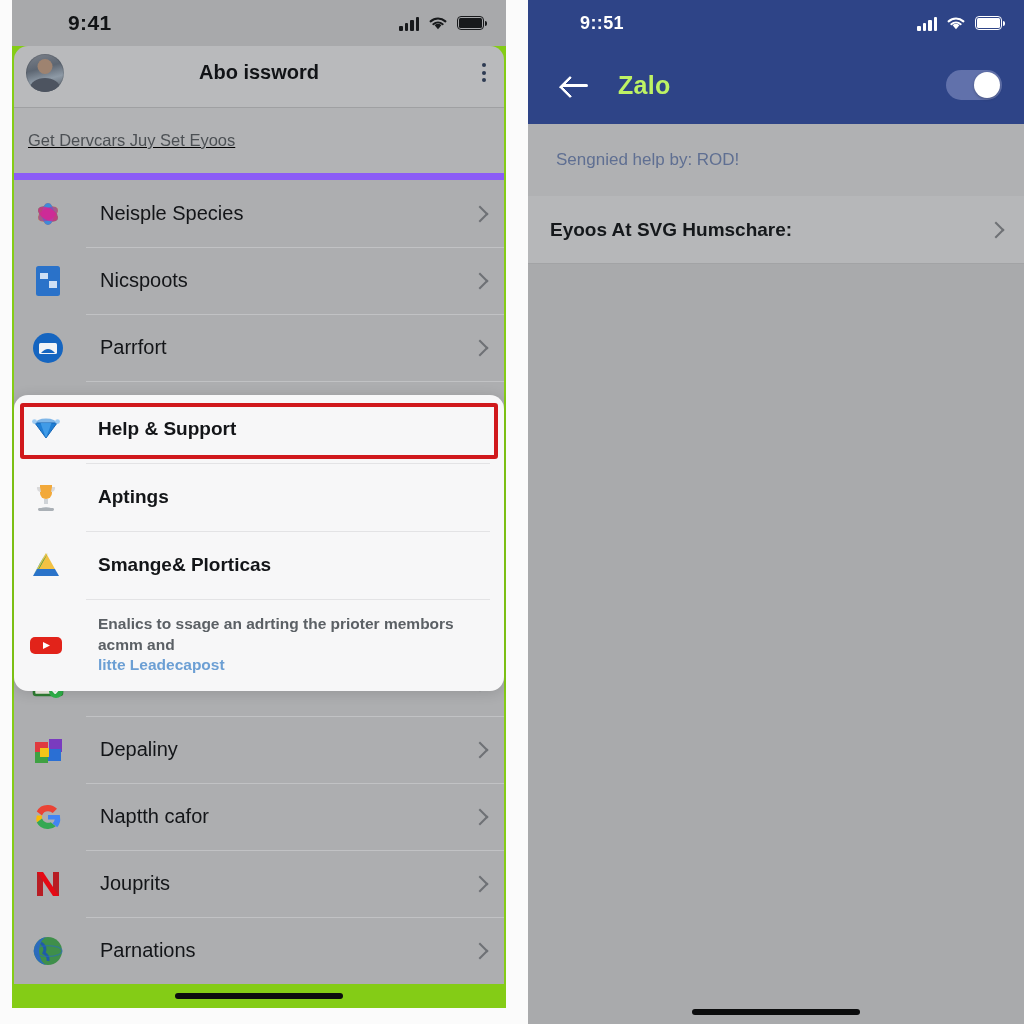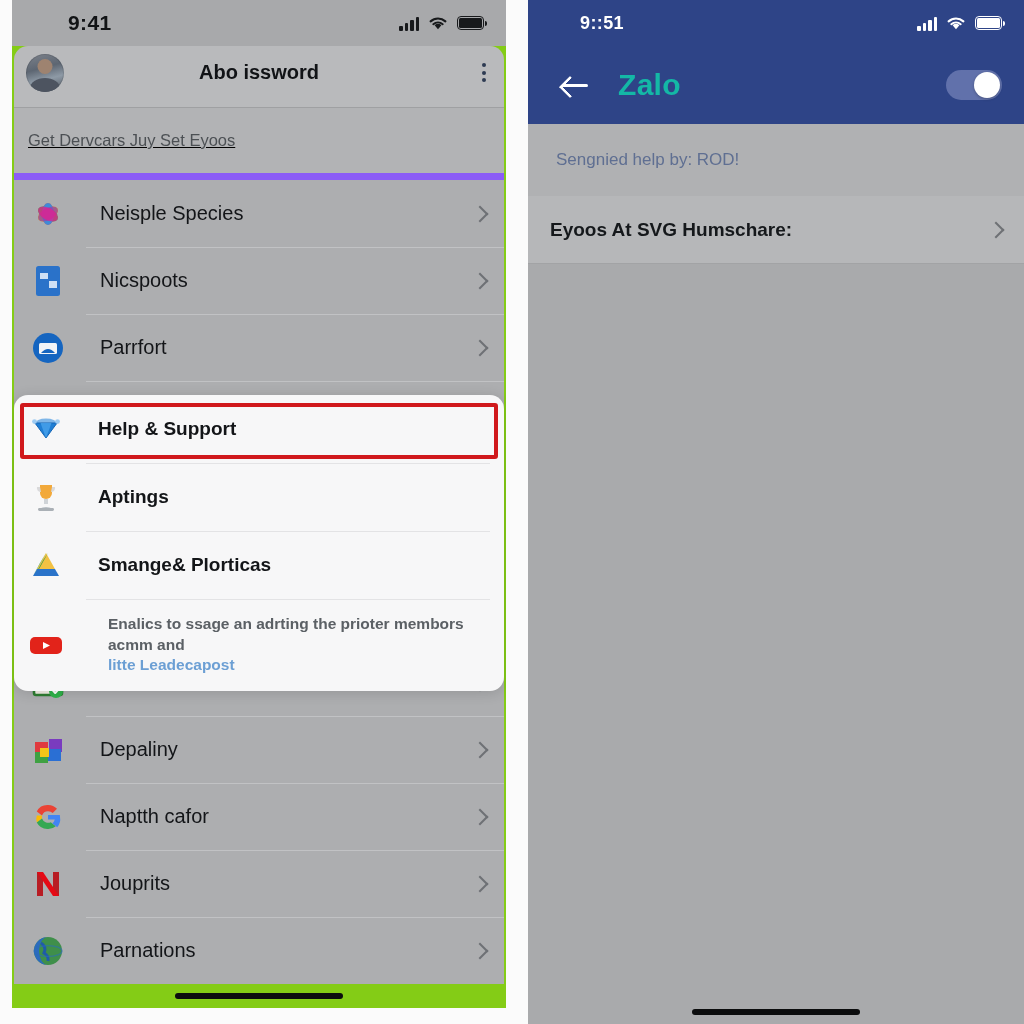--- a/index.html
+++ b/index.html
@@ -115,21 +115,21 @@
     padding: 0 18px 0 12px;
     font-weight: bold;
   }
   .crow + .crow::before {
     content: ""; position: absolute; left: 72px; right: 14px; top: 0;
     height: 1px; background: #e3e3e5;
   }
   .crow .icon { width: 40px; height: 40px; flex: 0 0 auto; position: relative; }
   .crow .label { margin-left: 32px; font-size: 19px; color: #131518; }
 
-  .crow-multi { height: 92px; align-items: center; gap: 10px; }
+  .crow-multi { height: 92px; align-items: center; }
   .crow-multi .textwrap { margin-left: 32px; line-height: 1.33; }
   .crow-multi .t1 { font-size: 15.5px; color: #5b6065; display: block; }
   .crow-multi .t2 { font-size: 15.5px; color: #6c9fd4; display: block; }
 
   
   .redbox {
     position: absolute; left: 6px; right: 6px; top: 8px; height: 56px;
     border: 4px solid #d0191c; border-radius: 3px; z-index: 9; pointer-events: none;
   }
 
@@ -153,21 +153,21 @@
   .backarrow { position: relative; width: 28px; height: 22px; flex: 0 0 auto; }
   .backarrow::before {
     content: ""; position: absolute; left: 0; top: 10px; width: 26px; height: 3px;
     background: #fff; border-radius: 2px;
   }
   .backarrow::after {
     content: ""; position: absolute; left: 0; top: 4.5px; width: 13px; height: 13px;
     border-left: 3px solid #fff; border-bottom: 3px solid #fff; transform: rotate(45deg);
     border-radius: 1px;
   }
-  .rnav-title { margin-left: 28px; font-size: 30px; font-weight: bold; color: #14b8a6; letter-spacing: .3px; }
+  .rnav-title { margin-left: 28px; font-size: 25px; font-weight: bold; color: #bef264; letter-spacing: .3px; }
   .toggle {
     margin-left: auto; width: 56px; height: 30px; border-radius: 16px;
     background: #6171ab; position: relative;
   }
   .toggle b {
     position: absolute; right: 2px; top: 2px; width: 26px; height: 26px;
     border-radius: 50%; background: #fff; box-shadow: 0 1px 3px rgba(0,0,0,.25);
   }
 
   .rnote { height: 72px; background: #b0b1b3; display: flex; align-items: center; padding: 0 28px; }

